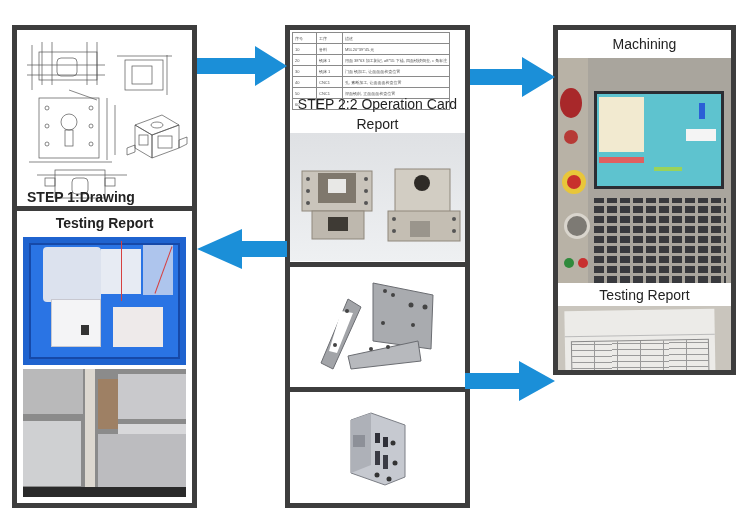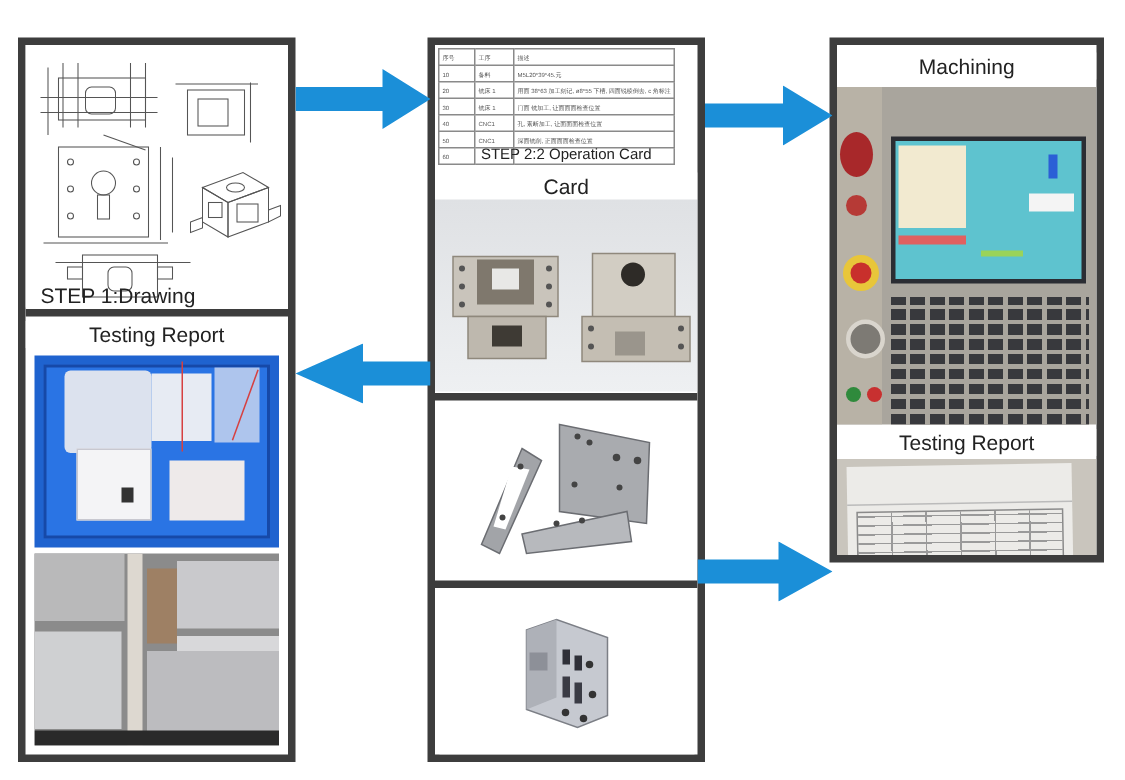--- a/index.html
+++ b/index.html
@@ -18,21 +18,21 @@
 
   
   .opcard { position: absolute; left: 2px; right: 2px; top: 2px; border-collapse: collapse; font-size: 4px; color: #555; background: #fff; }
   .opcard td { border: 1px solid #8a8a8a; height: 11px; padding: 0 2px; white-space: nowrap; overflow: hidden; }
   .opcard td:nth-child(1) { width: 24px; }
   .opcard td:nth-child(2) { width: 26px; }
 </style>
 </head>
 <body>
 
-<div class="frame" style="left:12px; top:25px; width:185px; height:483px;">
+<div class="frame" style="left:12px; top:25px; width:185px; height:483px;font-weight:bold;">
 
   <div class="photo" style="left:0; top:0; width:175px; height:175px; background:#fff;">
     <svg width="175" height="175" viewBox="0 0 175 175">
       <g stroke="#555" stroke-width="0.7" fill="none">
 
         <rect x="22" y="22" width="58" height="28"></rect>
         <rect x="40" y="28" width="20" height="18" rx="4"></rect>
         <line x1="15" y1="15" x2="15" y2="60"></line>
           <line x1="25" y1="12" x2="25" y2="55"></line>
         <line x1="35" y1="12" x2="35" y2="55"></line>
@@ -138,22 +138,22 @@
       <td>CNC1</td>
       <td>深面铣削, 正面面面检查位置</td>
     </tr>
     <tr>
       <td>60</td>
       <td></td>
       <td></td>
     </tr>
   </tbody>
     </table>
-  <div class="label" style="top:65px; background:transparent; font-size:10px;">STEP 2:2 Operation Card</div>
-  <div class="label" style="top:85px;">Card</div>
+  <div class="label" style="top:65px; background:transparent; font-size:14px;">STEP 2:2 Operation Card</div>
+  <div class="label" style="top:85px;">Report</div>
 
   <div class="photo" style="left:0; top:103px; width:175px; height:128px; background:linear-gradient(#dfe1e4,#eef0f2);">
     <svg width="175" height="128" viewBox="0 0 175 128">
       <rect x="12" y="38" width="70" height="40" fill="#c9c4bb" stroke="#8f887c"></rect>
       <rect x="28" y="40" width="38" height="30" fill="#7f786d"></rect>
       <rect x="38" y="46" width="18" height="14" fill="#e8e8e6"></rect>
       <rect x="22" y="78" width="52" height="28" fill="#beb8ae" stroke="#8f887c"></rect>
       <rect x="38" y="84" width="20" height="14" fill="#3e3a34"></rect>
       <circle cx="18" cy="46" r="2" fill="#555"></circle>
         <circle cx="18" cy="58" r="2" fill="#555"></circle>

